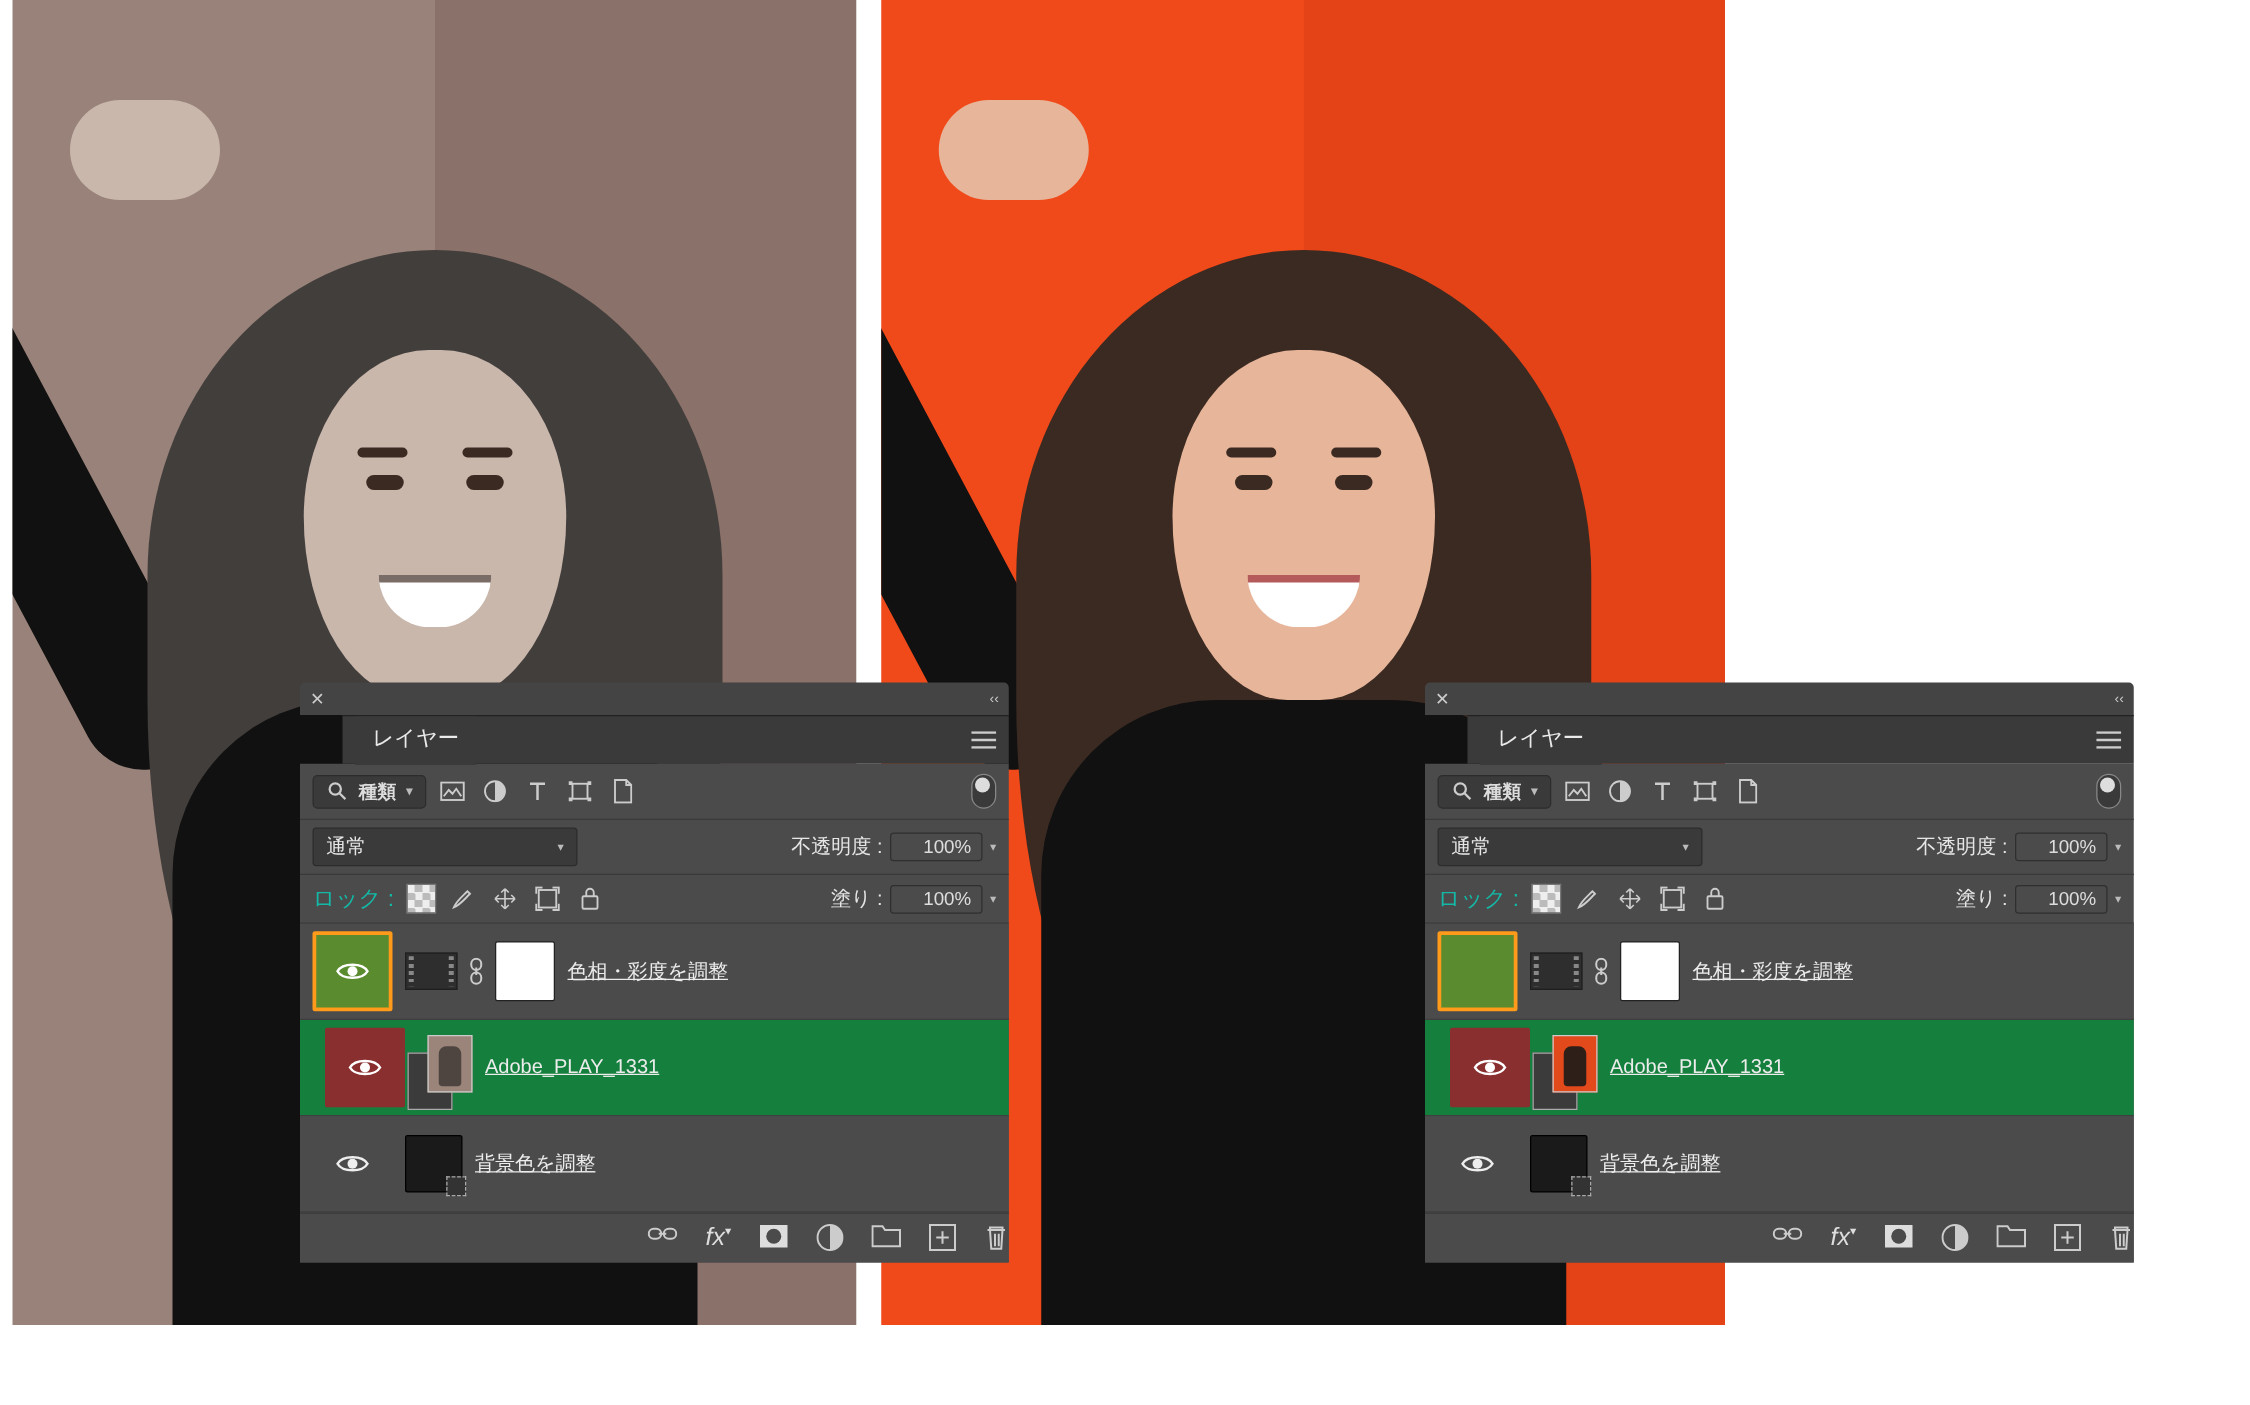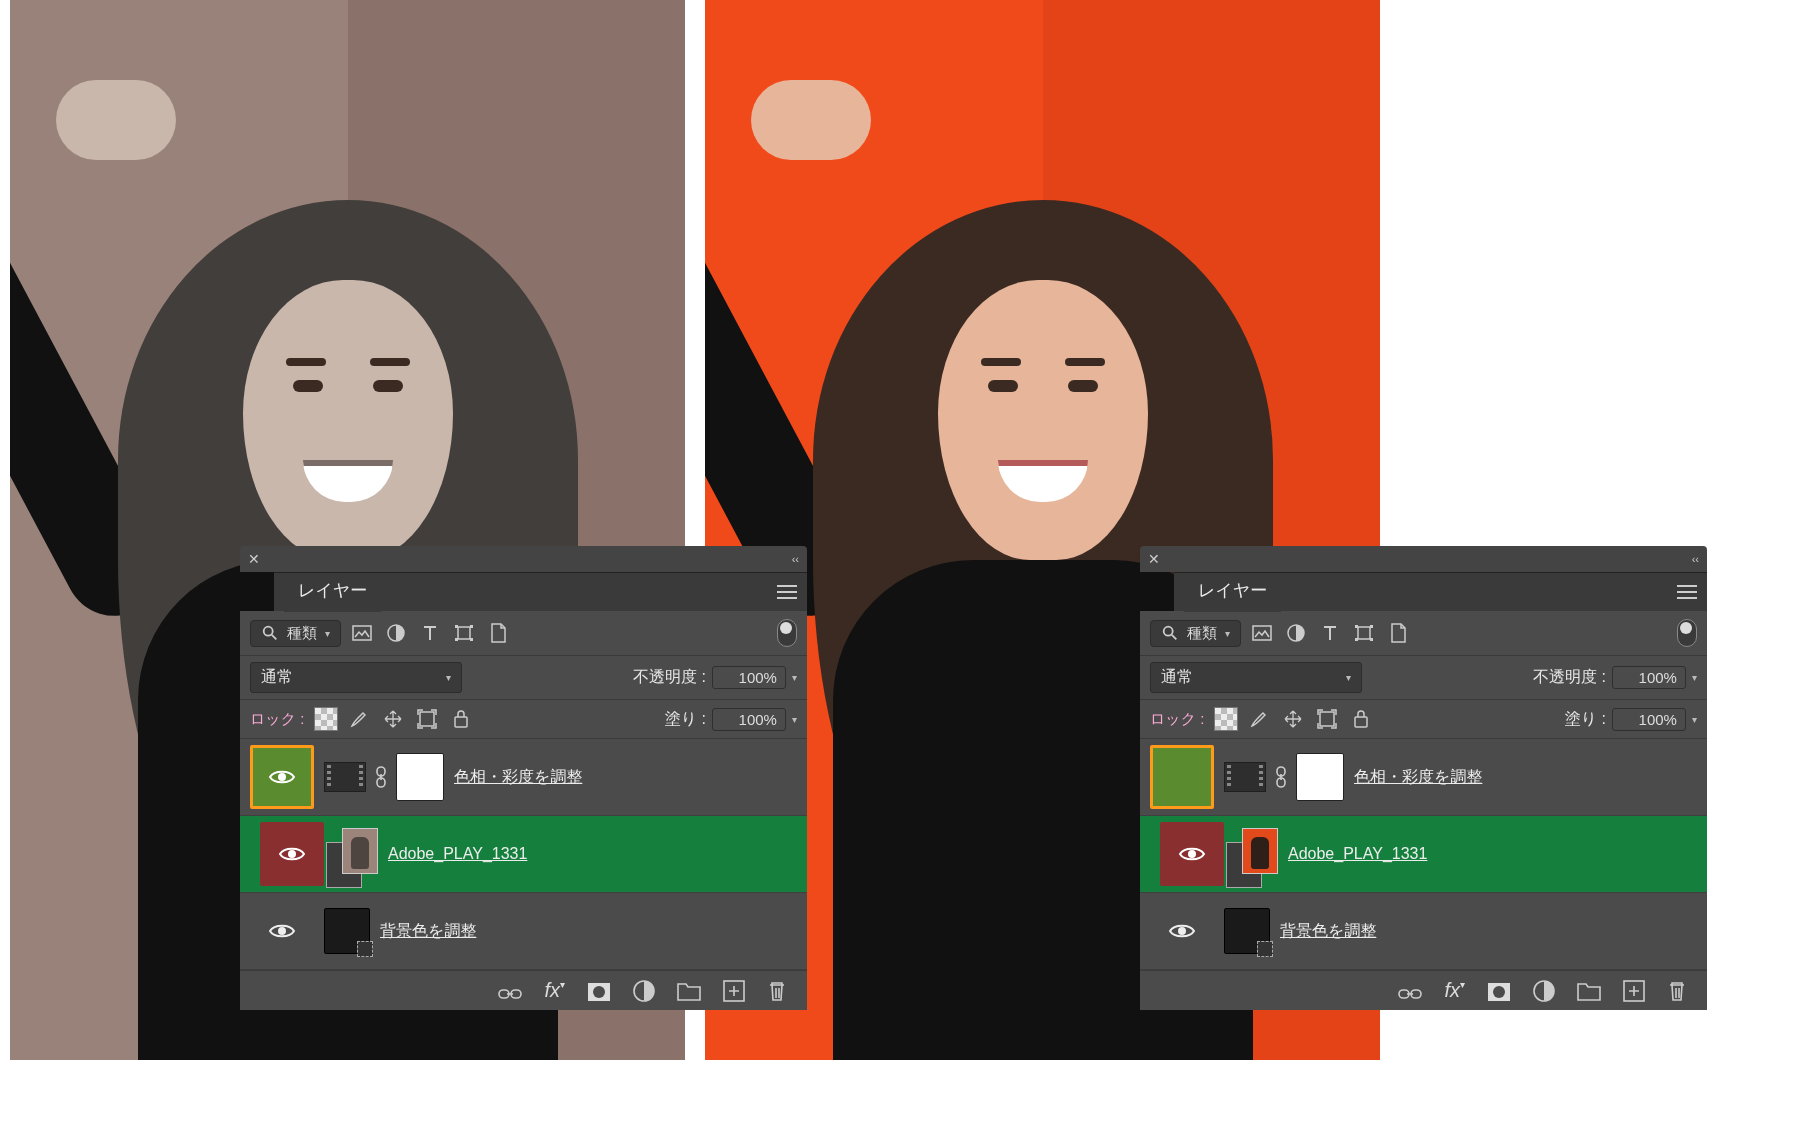--- a/index.html
+++ b/index.html
@@ -176,21 +176,21 @@
     padding-bottom:0;
   }
   .row {
     display:flex;
     align-items:center;
     gap:8px;
     padding: 6px 10px;
     color:#e6e6e6;
     font-size:16px;
   }
-  .filter-row { border-bottom:1px solid #3a3a3a; padding:8px 10px;}
+  .filter-row { border-bottom:1px solid #3a3a3a; padding:8px 10px;font-weight:bold;}
   .pill {
     background:#3a3a3a;
     border:1px solid #2c2c2c;
     border-radius:4px;
     padding: 3px 10px;
     display:inline-flex;
     align-items:center;
     gap:8px;
     color:#ddd;
     font-size:15px;
@@ -224,21 +224,21 @@
     background:transparent;
     border:1px solid #2f2f2f;
     padding:2px 8px;
     border-radius:3px;
     color:#ddd;
     font-size:15px;
     min-width:56px;
     text-align:right;
   }
   .lock-row { border-bottom:1px solid #3a3a3a;}
-  .lock-label { color:#f9a8d4; font-size:15px; margin-right:2px;}
+  .lock-label { color:#14b8a6; font-size:18px; margin-right:2px;}
 
   
   .layers-list { }
   .layer {
     display:flex;
     align-items:center;
     gap:10px;
     padding: 6px 10px;
     border-bottom:1px solid #3f3f3f;
     min-height:62px;
@@ -288,23 +288,23 @@
   .link-icon { color:#ccc; font-size:17px;}
   .mask-thumb {
     width:46px;height:46px;background:#fff;border:1px solid #222;border-radius:2px;
   }
   .layer-name { color:#ececec; font-size:16px;}
   .bottom-bar {
     background:#4b4b4b;
     border-top:1px solid #3a3a3a;
     display:flex;
     justify-content:flex-end;
-    align-items:flex-end;
+    align-items:flex-start;
     gap:22px;
-    padding:8px 20px;
+    padding:8px 0;
   }
   .bottom-bar .ib { color:#ddd; cursor:pointer; display:inline-flex;}
   .small-switch {
     width:18px;height:26px;border:1px solid #888;border-radius:10px;position:relative;background:#3a3a3a;
   }
   .small-switch::after{
     content:"";position:absolute;left:2px;top:2px;width:12px;height:12px;border-radius:50%;
     background:#ddd;
   }
   .checker {

